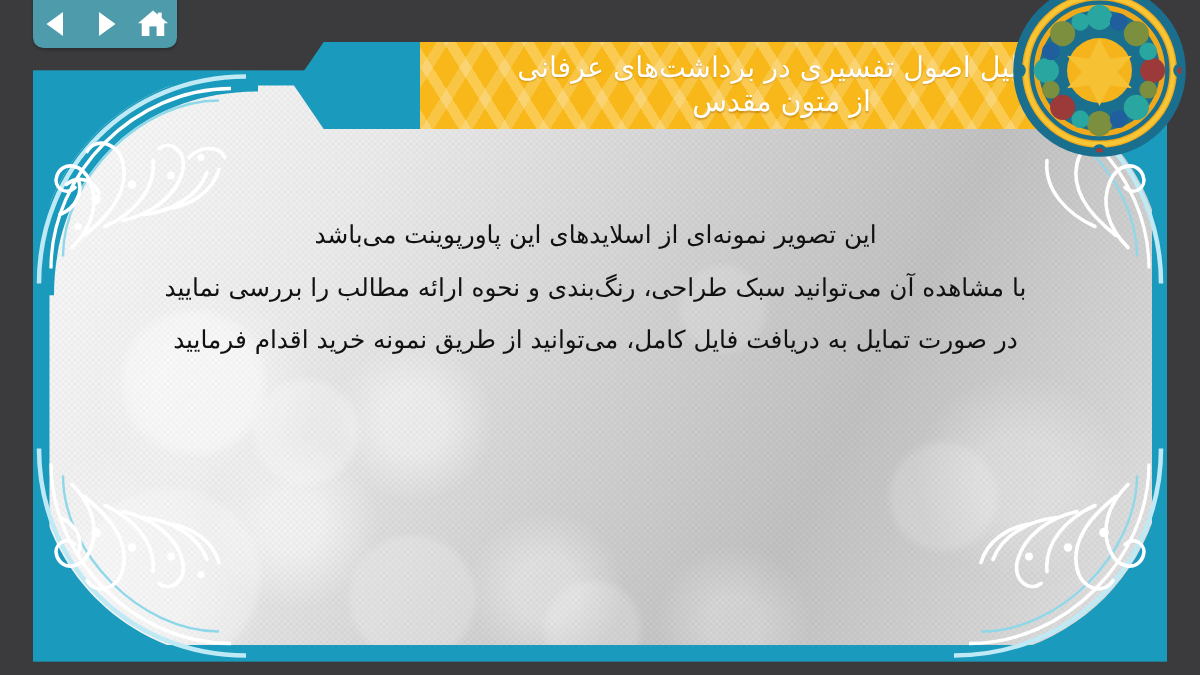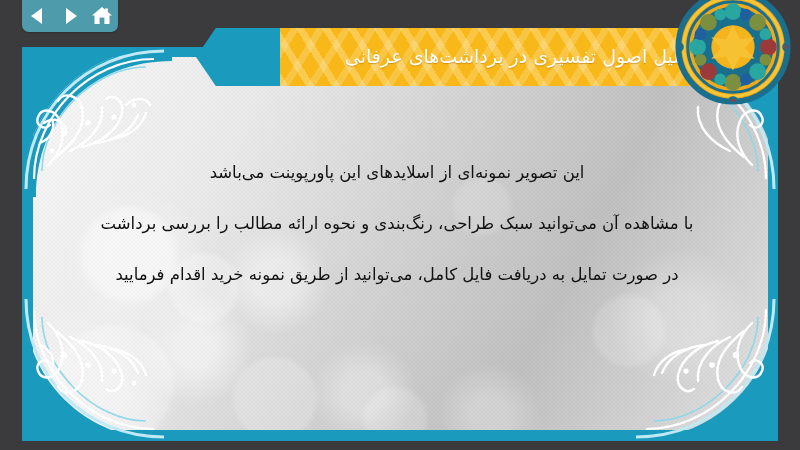--- a/index.html
+++ b/index.html
@@ -90,21 +90,21 @@
   
   .medallion{position:absolute;right:8px;top:-12px;width:118px;height:118px;}
 
   
   .body-text{
     position:absolute;left:40px;right:46px;top:92px;
     direction:rtl;text-align:center;color:#111;
     font-size:16.5px;line-height:2.13;
     font-family:"DejaVu Sans","Liberation Sans",sans-serif;
   }
-  .body-text p{margin:16px;white-space:nowrap;}
+  .body-text p{margin:0;white-space:nowrap;}
 </style>
 </head>
 <body>
 
 <div id="stage">
 
   <div class="nav-panel">
     <div class="nav-btn">
       <svg width="22" height="22" viewBox="0 0 22 22">
         <polygon points="15,3 15,19 4,11" fill="#ffffff"></polygon>
@@ -210,31 +210,32 @@
       <path d="M20 124 C20 72 72 20 124 20" fill="none" stroke="#8ed8ea" stroke-width="1.6"></path>
       <g fill="none" stroke="#ffffff" stroke-width="2.4" stroke-linecap="round">
         <path d="M26 118 C40 104 44 88 38 74 C33 62 20 60 16 70 C13 78 22 84 28 78"></path>
         <path d="M34 110 C52 96 64 80 60 62 C57 48 42 44 36 54"></path>
         <path d="M48 104 C66 96 82 80 80 60"></path>
       </g>
     </svg>
 
     <div class="body-text">
       <p>این تصویر نمونه‌ای از اسلایدهای این پاورپوینت می‌باشد</p>
-      <p>با مشاهده آن می‌توانید سبک طراحی، رنگ‌بندی و نحوه ارائه مطالب را بررسی برداشت</p>
+      <p>با مشاهده آن می‌توانید سبک طراحی، رنگ‌بندی و نحوه ارائه مطالب را بررسی نمایید</p>
       <p>در صورت تمایل به دریافت فایل کامل، می‌توانید از طریق نمونه خرید اقدام فرمایید</p>
     </div>
   </div>
 
   <div class="banner-wrap">
     <div class="banner-tab"></div>
     <div class="banner-gold">
       <div class="banner-pat"></div>
       <div class="banner-text">
         <span>تحلیل اصول تفسیری در برداشت‌های عرفانی</span>
+        <span>از متون مقدس</span>
       </div>
     </div>
   </div>
 
   <svg class="medallion" viewBox="0 0 120 120">
     <defs>
       <clipPath id="mclip">
           <circle cx="60" cy="60" r="57"></circle>
         </clipPath>
     </defs>

